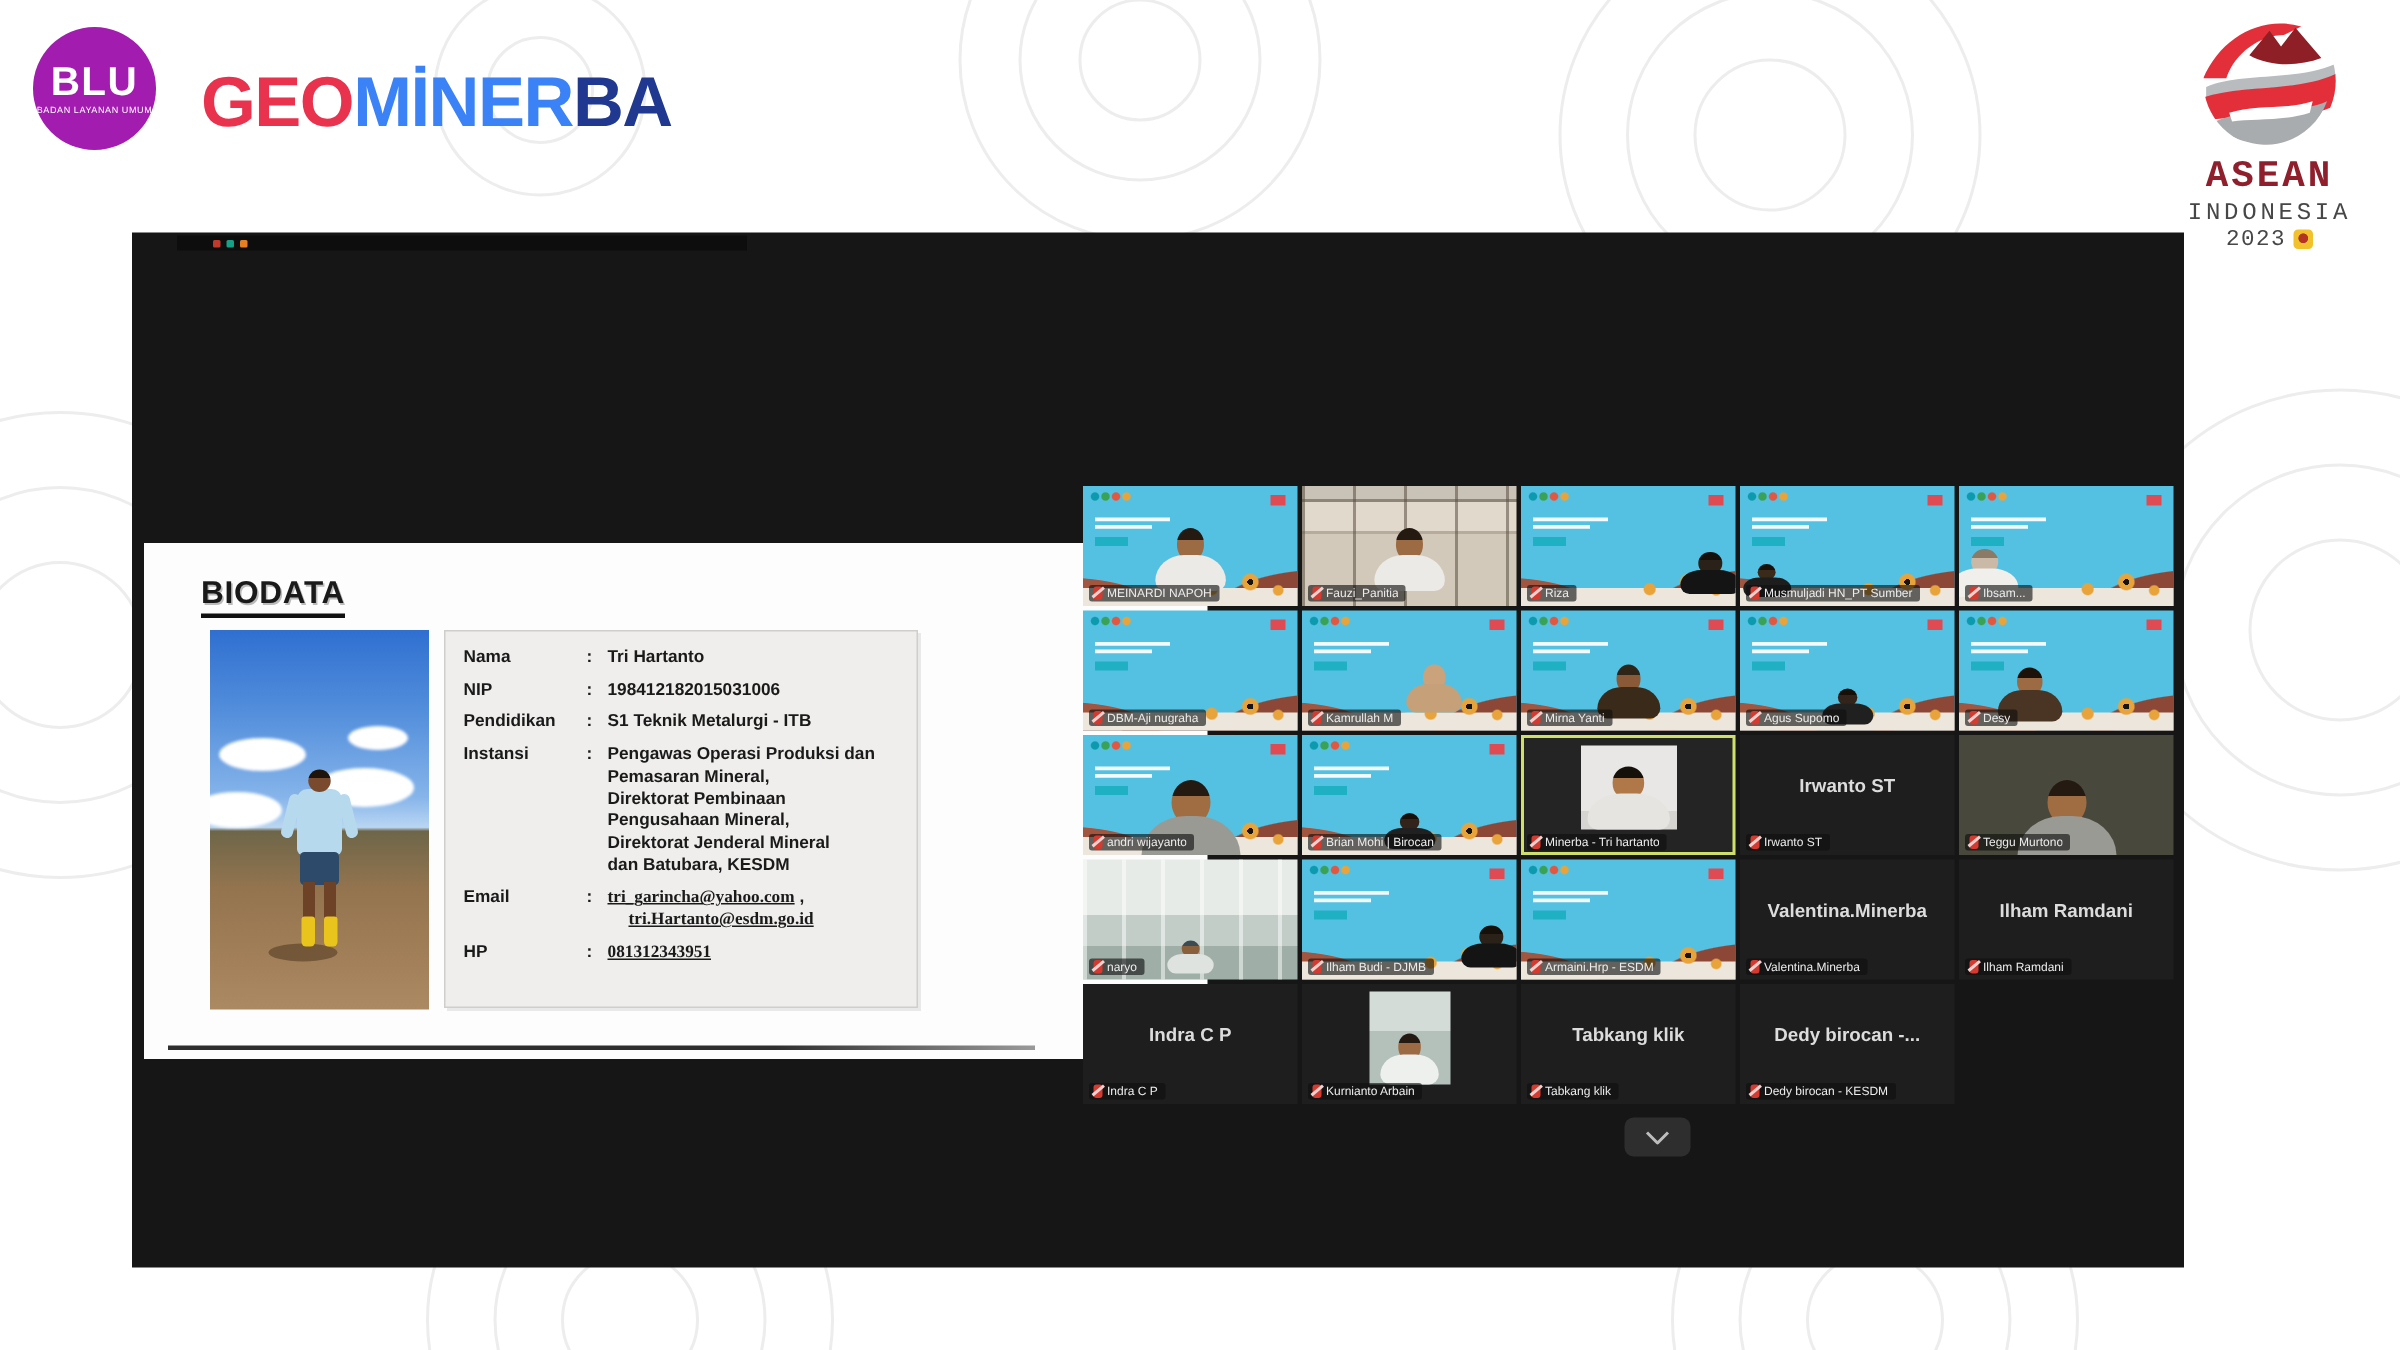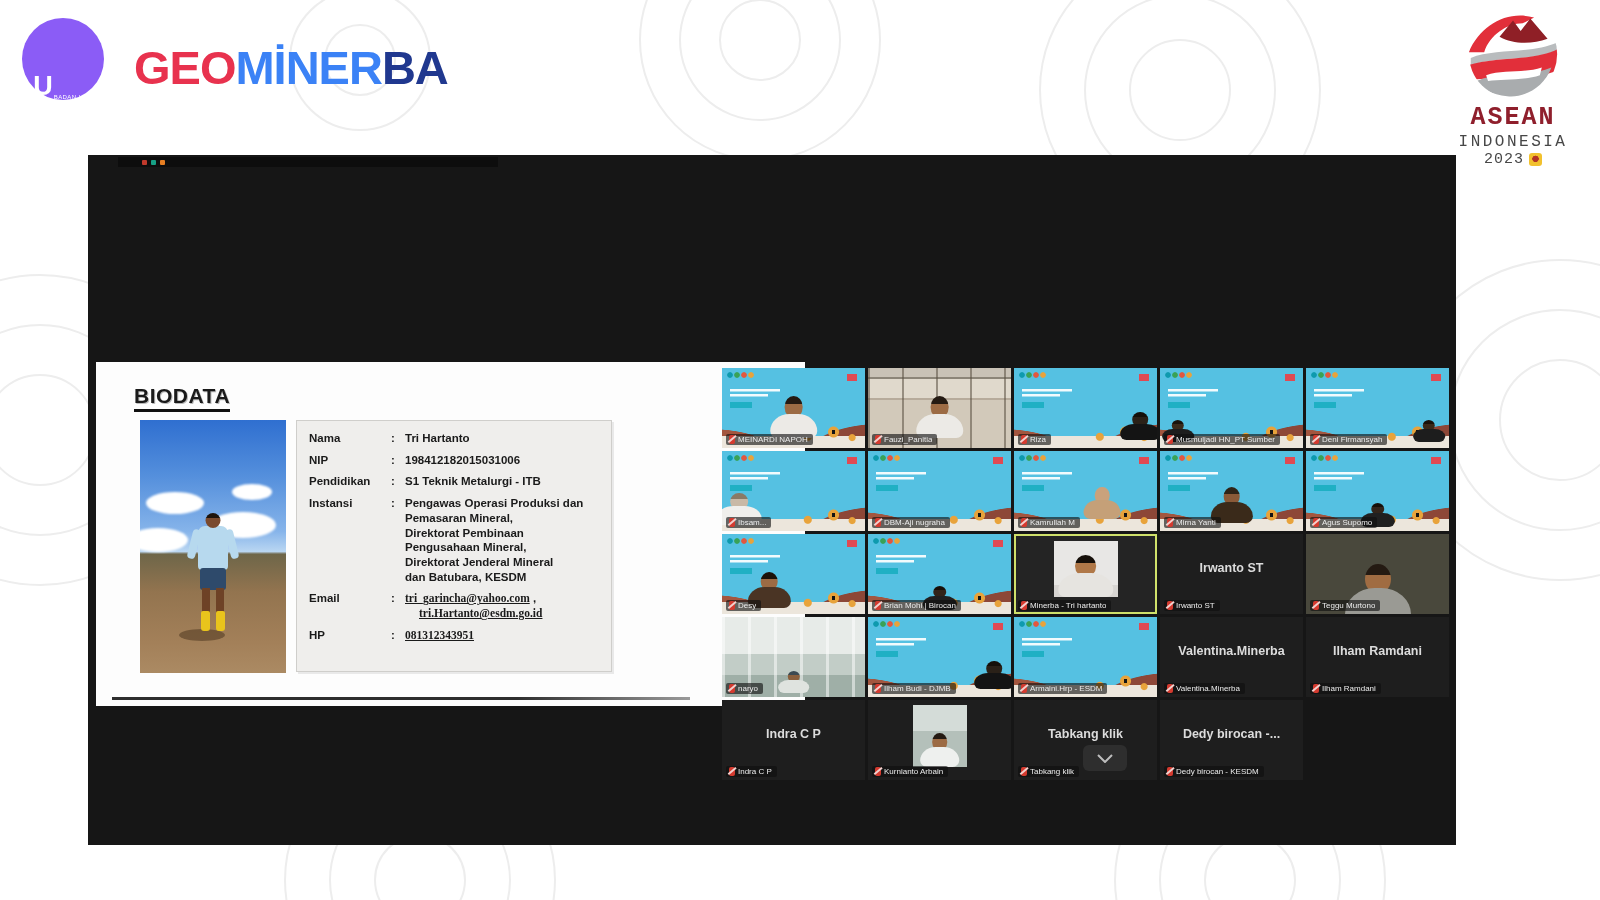--- a/index.html
+++ b/index.html
@@ -6,21 +6,21 @@
   body{font-family:"Liberation Sans",sans-serif;background:#fff;}
   #stage{position:relative;width:1600px;height:900px;overflow:hidden;background:#fff;}
 
   
   .contours{position:absolute;inset:0;z-index:0;pointer-events:none;}
   .contours ellipse,.contours circle,.contours path{fill:none;stroke:#ededed;stroke-width:2;}
 
   
   .hdr{position:absolute;z-index:2;}
   .blu-badge{left:22px;top:18px;width:82px;height:82px;border-radius:50%;
-    background:#8b5cf6;display:flex;flex-direction:row;align-items:flex-end;justify-content:center;color:#fff;}
+    background:#a21caf;display:flex;flex-direction:column;align-items:center;justify-content:center;color:#fff;}
   .blu-acronym{font-size:27px;font-weight:700;letter-spacing:1px;line-height:1;position:relative;}
   .blu-sub{font-size:6px;letter-spacing:.4px;margin-top:3px;white-space:nowrap;}
   .brand{left:134px;top:40px;font-size:47px;font-weight:800;letter-spacing:-1px;display:flex;}
   .brand .geo{color:#e8324e;}
   .brand .miner{color:#3b82f6;}
   .brand .ba{color:#20388f;}
   .asean{right:22px;top:8px;width:130px;display:flex;flex-direction:column;align-items:center;position:absolute;}
   .asean-words{font-family:Liberation Mono, monospace;text-align:center;line-height:1.15;}
   .asean-l1{color:#8f1f2c;font-size:25px;font-weight:700;letter-spacing:2px;}
   .asean-l2{color:#474747;font-size:16px;letter-spacing:2.5px;}
@@ -68,21 +68,21 @@
   .frow .val{white-space:pre-line;}
   .u{text-decoration:underline;font-family:Liberation Serif, serif;}
   .email2{display:block;margin-left:14px;}
   .emblem{position:absolute;right:22px;bottom:12px;width:34px;height:34px;border-radius:50%;
     background:radial-gradient(circle at 50% 45%,#3a2d05 0 5px,#caa41e 5.5px 9px,#8a6d10 9.5px 11px,#e9c62a 11.5px 100%);
     border:2px solid #20180a;}
   .slide-line{position:absolute;left:16px;bottom:6px;width:578px;height:3px;
     background:linear-gradient(to right,#2e2e2e 0 70%,#9a9a9a);}
 
   
-  .grid{position:absolute;left:634px;top:169px;display:grid;grid-template-columns:repeat(5,143px);grid-auto-rows:80px;gap:3px;margin-top:44px;}
+  .grid{position:absolute;left:634px;top:169px;display:grid;grid-template-columns:repeat(5,143px);grid-auto-rows:80px;gap:3px;}
   .tile{position:relative;overflow:hidden;background:#1f1f1f;}
   .tile.dark{background:#1e1e1e;}
   .tile.dim{background:#49483c;}
   .tile.hl{outline:2px solid #cfe06a;outline-offset:-2px;background:#242424;}
   .tile.office{background:
     repeating-linear-gradient(to right,rgba(90,80,66,.55) 0 2px,transparent 2px 34px),
     linear-gradient(to bottom,#c9c2b6 0 9px,#8c8578 9px 11px,#e0d9cc 11px 30px,#b7ab9b 30px 32px,#d2c9ba 32px 100%);}
   .tile.room{background:
     repeating-linear-gradient(to right,rgba(255,255,255,.5) 0 3px,transparent 3px 26px),
     linear-gradient(to bottom,#e7ebe8 0 46%,#c2cdc7 46% 72%,#9fafa7 72% 100%);}
@@ -304,27 +304,20 @@
           </div>
         </div>
         <div class="tile vbg">
           <div class="sil sv-head-bl"></div>
           <div class="tag">
             <span class="mic"></span>
             <span class="txt">Musmuljadi HN_PT Sumber</span>
           </div>
         </div>
         <div class="tile vbg">
-          <div class="sil sv-head-br"></div>
-          <div class="tag">
-            <span class="mic"></span>
-            <span class="txt">Deni Firmansyah</span>
-          </div>
-        </div>
-        <div class="tile vbg">
           <div class="sil sv-white-l"></div>
           <div class="tag">
             <span class="mic"></span>
             <span class="txt">Ibsam...</span>
           </div>
         </div>
         <div class="tile vbg">
           <div class="tag">
             <span class="mic"></span>
             <span class="txt">DBM-Aji nugraha</span>
@@ -349,20 +342,27 @@
           <div class="tag">
             <span class="mic"></span>
             <span class="txt">Agus Supomo</span>
           </div>
         </div>
         <div class="tile vbg">
           <div class="sil sv-woman-cl"></div>
           <div class="tag">
             <span class="mic"></span>
             <span class="txt">Desy</span>
+          </div>
+        </div>
+        <div class="tile vbg">
+          <div class="sil sv-face-c"></div>
+          <div class="tag">
+            <span class="mic"></span>
+            <span class="txt">andri wijayanto</span>
           </div>
         </div>
         <div class="tile vbg">
           <div class="sil sv-head-bc"></div>
           <div class="tag">
             <span class="mic"></span>
             <span class="txt">Brian Mohi | Birocan</span>
           </div>
         </div>
         <div class="tile hl">

